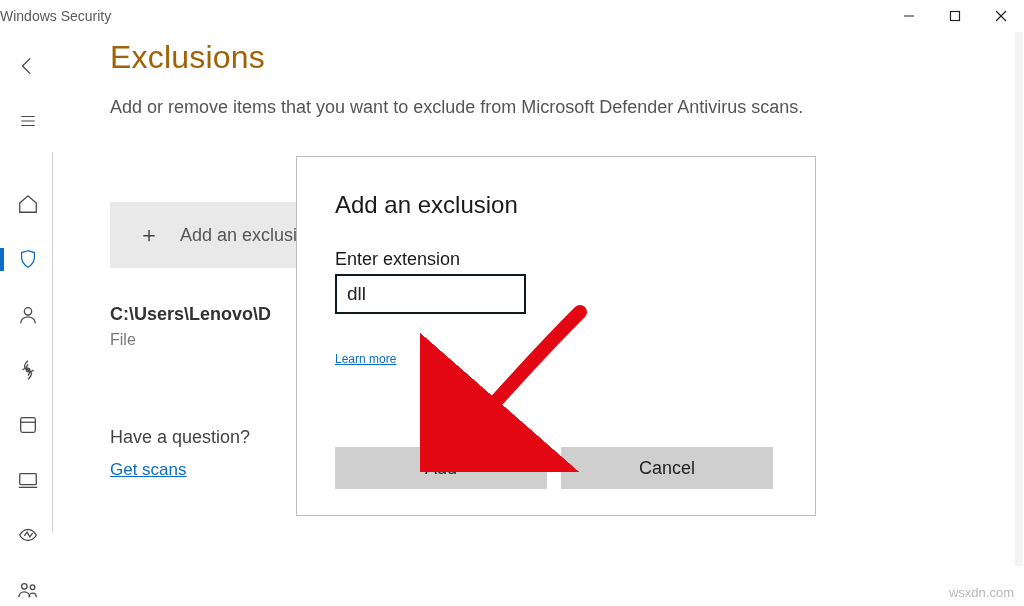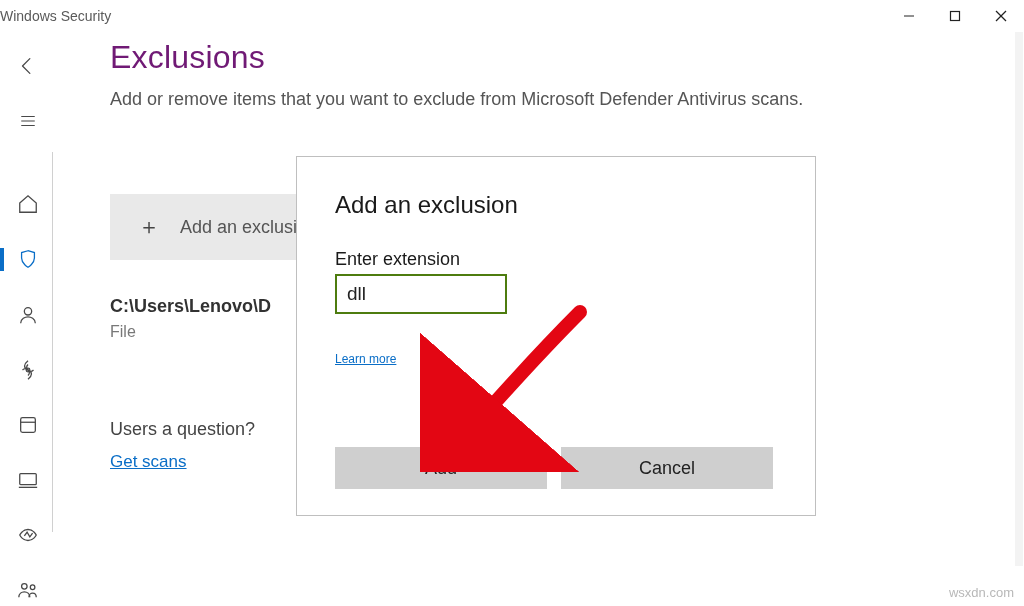--- a/index.html
+++ b/index.html
@@ -63,21 +63,21 @@
     }
 
     
     .main {
       position: absolute;
       left: 110px;
       right: 30px;
       top: 39px;
       bottom: 0;
     }
-    .page-title { font-size: 32px; font-weight: 400; color: #701a75; margin-bottom: 10px; letter-spacing: 0.2px; }
+    .page-title { font-size: 32px; font-weight: 400; color: #a16207; margin-bottom: 18px; letter-spacing: 0.2px; }
     .page-desc { font-size: 18px; color: #555; line-height: 1.5; margin-bottom: 21px; max-width: 780px; }
 
     .add-btn {
       display: inline-flex;
       align-items: center;
       gap: 20px;
       background: #e9e9e9;
       padding: 18px 28px;
       color: #555;
       font-size: 18px;
@@ -101,23 +101,23 @@
       top: 156px;
       width: 520px;
       height: 360px;
       background: #fff;
       border: 1px solid #bfbfbf;
       padding: 34px 38px 24px 38px;
     }
     .dialog-title { font-size: 24px; color: #1a1a1a; margin-bottom: 30px; font-weight: 400; }
     .field-label { font-size: 18px; color: #1a1a1a; margin-bottom: 4px; }
     .ext-input {
-      width: 172px;
+      width: 191px;
       height: 40px;
-      border: 2px solid #4d7c0f;
+      border: 2px solid #0f172a;
       padding: 4px 10px;
       font-size: 19px;
       color: #222;
       outline: none;
     }
     .learn-more { color: #0a6ec7; font-size: 12px; margin-top: 38px; display: inline-block; }
 
     .dialog-buttons {
       position: absolute;
       left: 38px;
@@ -268,21 +268,21 @@
     <span class="plus">＋</span>
     <span>Add an exclusion</span>
   </div>
 
   <div>
     <div class="excl-path">C:\Users\Lenovo\D</div>
     <div class="excl-type">File</div>
   </div>
 
   <div class="question-section">
-    <div class="question-title">Users a question?</div>
+    <div class="question-title">Have a question?</div>
     <a class="link" href="#">Get scans</a>
   </div>
 </div>
 
 <div class="dialog">
   <div class="dialog-title">Add an exclusion</div>
   <div class="field-label">Enter extension</div>
   <input class="ext-input" type="text" value="dll" style="">
   <div><a href="#" class="learn-more">Learn more</a></div>
   <div class="dialog-buttons">

